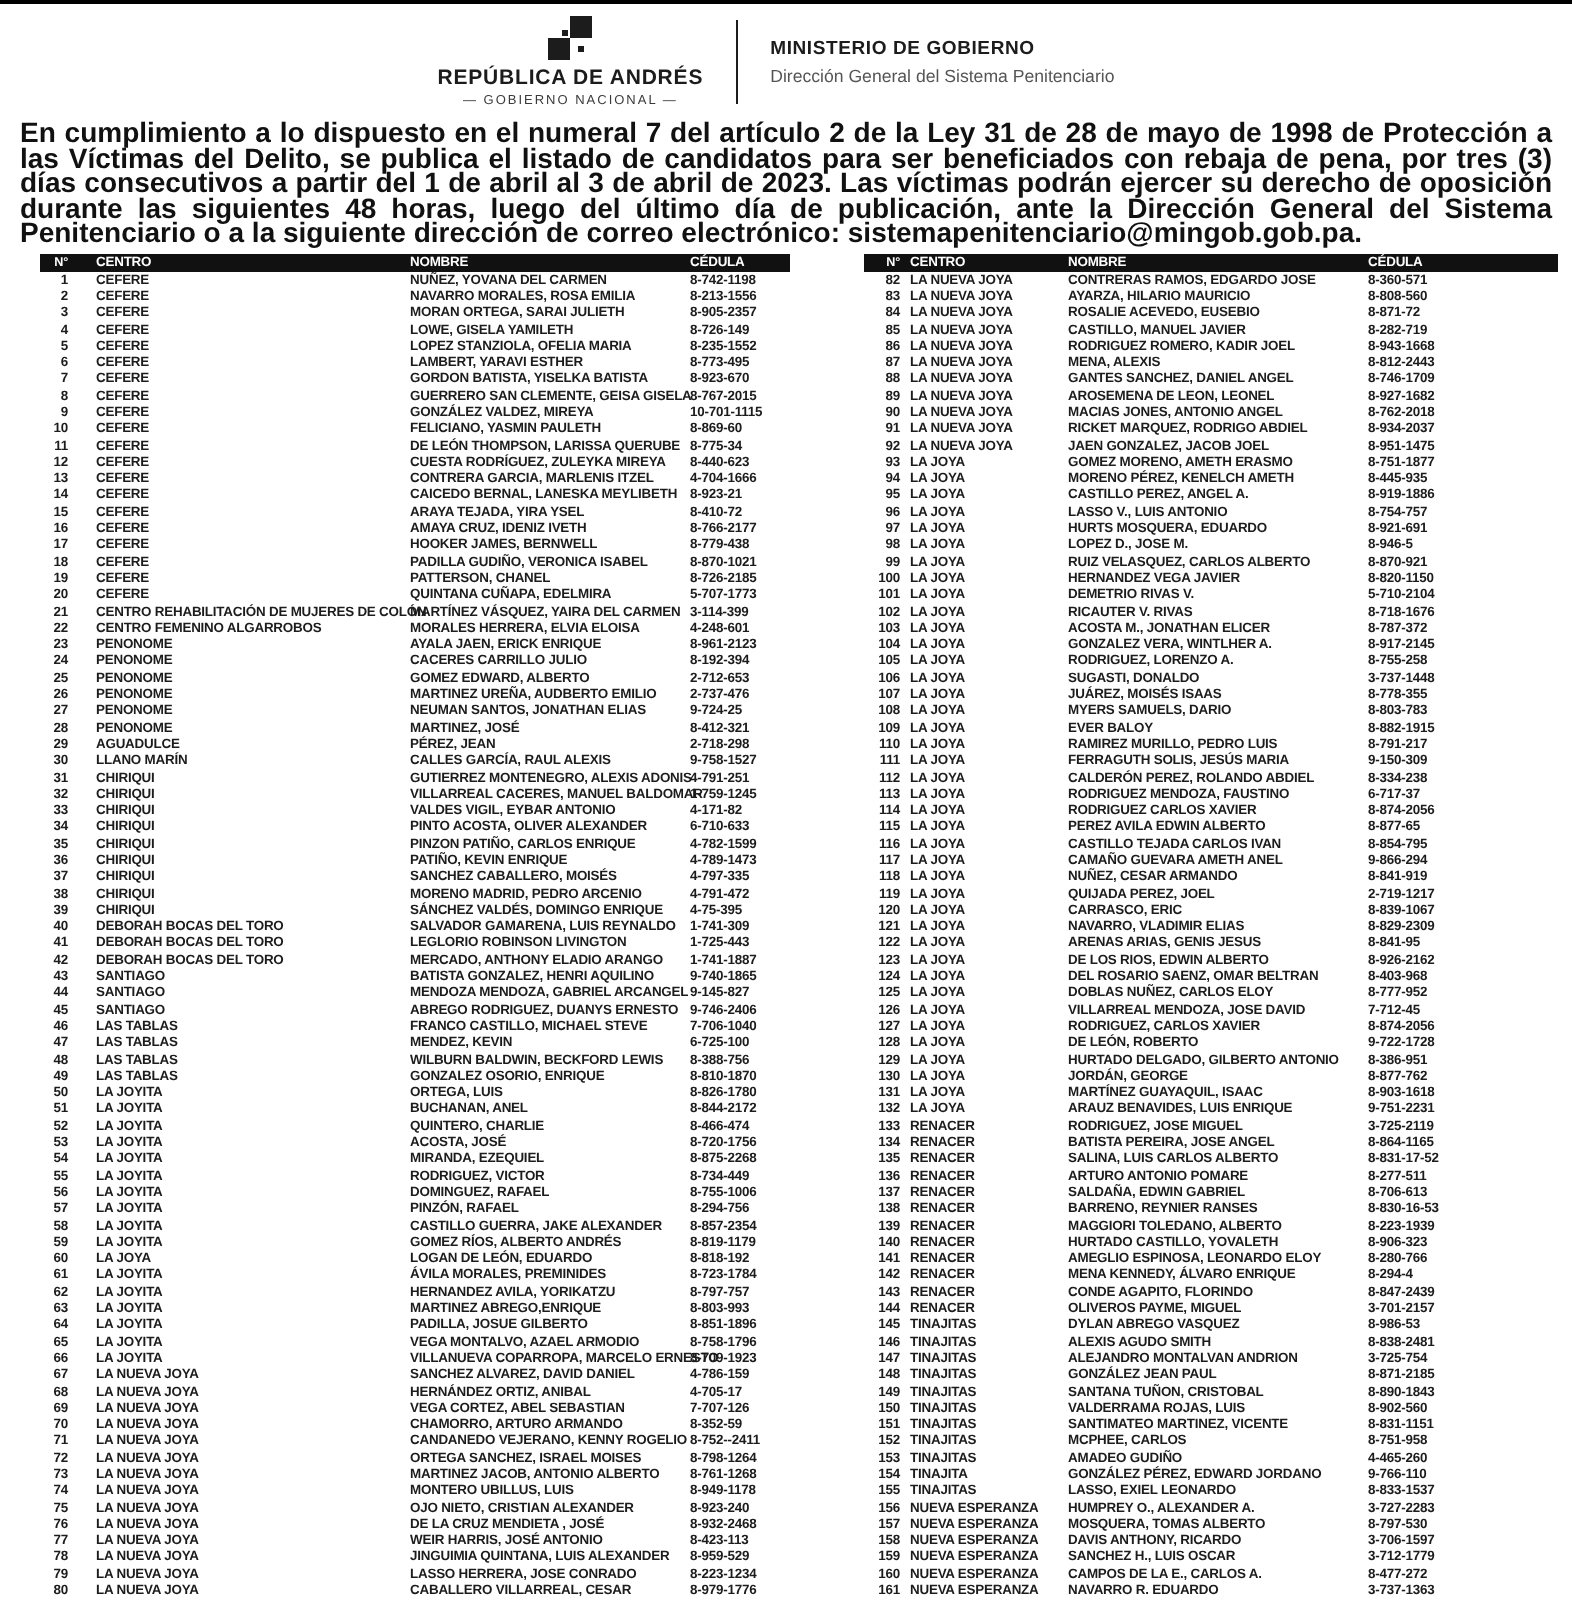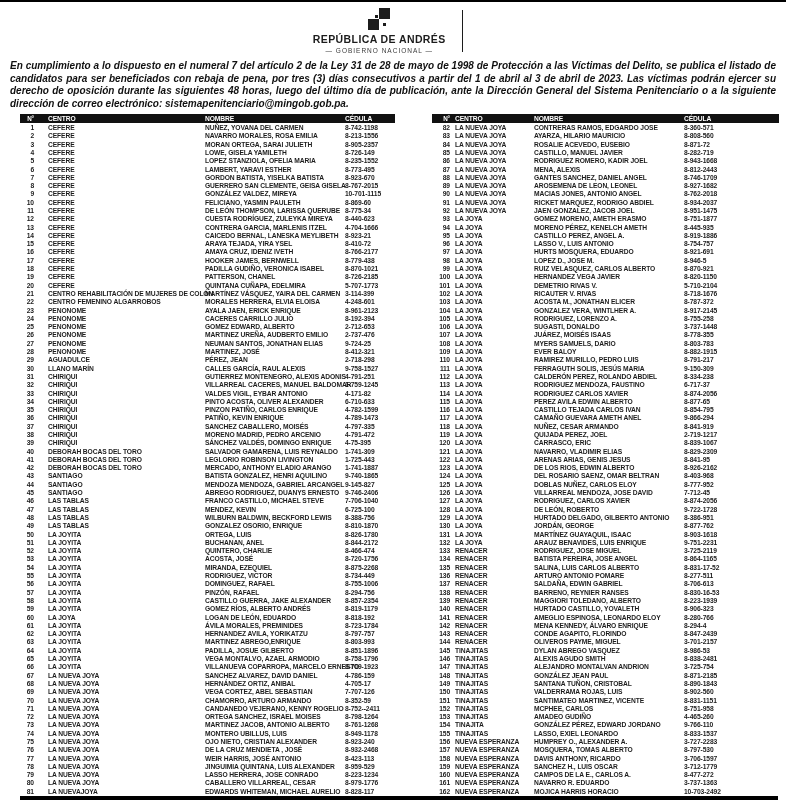--- a/index.html
+++ b/index.html
@@ -19,22 +19,22 @@
   .flag .q1 .dot { right:1px; bottom:1px; }
   .flag .q4 .dot { left:4px; top:4px; }
   .republic { font-size:10.5px; font-weight:bold; letter-spacing:0.4px; color:#1c1c1c; }
   .gob-nac { font-size:6.5px; letter-spacing:1px; color:#3a3a3a; margin-top:2px; }
   .hdr-divider { width:1.5px; height:42px; background:#1c1c1c; }
   .hdr-right { display:flex; flex-direction:column; justify-content:center; }
   .ministry { font-size:9.5px; font-weight:bold; letter-spacing:0.3px; color:#1c1c1c; }
   .department { font-size:8.8px; color:#555; margin-top:3px; }
 
   
-  .intro { width:766px; margin:2px auto 4px auto; font-size:10px; font-weight:bold;
-    line-height:12.6px; text-align:justify; color:#111;font-style:italic; }
+  .intro { width:766px; margin:2px auto 4px auto; font-size:14px; font-weight:bold;
+    line-height:12.6px; text-align:justify; color:#111; }
 
   
   .tables { display:flex; padding-left:20px; gap:37px; }
   .tbl { display:flex; flex-direction:column; }
   .tbl-left { width:375px; }
   .tbl-right { width:347px; }
   .thead { display:grid; background:#111; color:#fff; height:9px; align-items:center;
     font-size:6.3px; font-weight:bold; letter-spacing:0.2px; }
   .trow { display:grid; height:8.3px; align-items:center; white-space:nowrap; }
   .tbl-left .thead, .tbl-left .trow { grid-template-columns:14px 171px 140px 1fr; }
@@ -61,20 +61,24 @@
       <div class="q dark"></div>
       <div class="q dark"></div>
       <div class="q light q4">
           <span class="dot"></span>
         </div>
     </div>
     <div class="republic">REPÚBLICA DE ANDRÉS</div>
     <div class="gob-nac">—  GOBIERNO NACIONAL  —</div>
   </div>
   <div class="hdr-divider"></div>
+  <div class="hdr-right">
+    <div class="ministry">MINISTERIO DE GOBIERNO</div>
+    <div class="department">Dirección General del Sistema Penitenciario</div>
+  </div>
 </div>
 
 <p class="intro">En cumplimiento a lo dispuesto en el numeral 7 del artículo 2 de la Ley 31 de 28 de mayo de 1998 de Protección a las Víctimas del Delito, se publica el listado de candidatos para ser beneficiados con rebaja de pena, por tres (3) días consecutivos a partir del 1 de abril al 3 de abril de 2023.  Las víctimas podrán ejercer su derecho de oposición durante las siguientes 48 horas, luego del último día de publicación, ante la Dirección General del Sistema Penitenciario o a la siguiente dirección de correo electrónico: sistemapenitenciario@mingob.gob.pa.</p>
 
 <div class="tables">
   <div class="tbl tbl-left">
     <div class="thead">
       <div class="c-num">N°</div>
       <div class="c-centro">CENTRO</div>
       <div class="c-nombre">NOMBRE</div>

